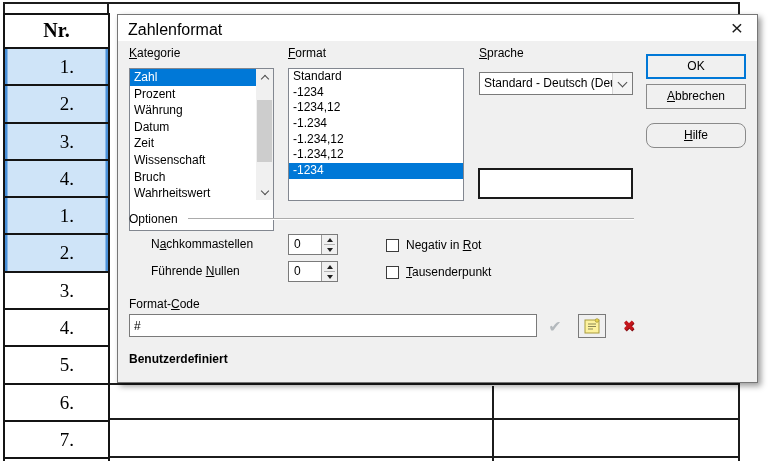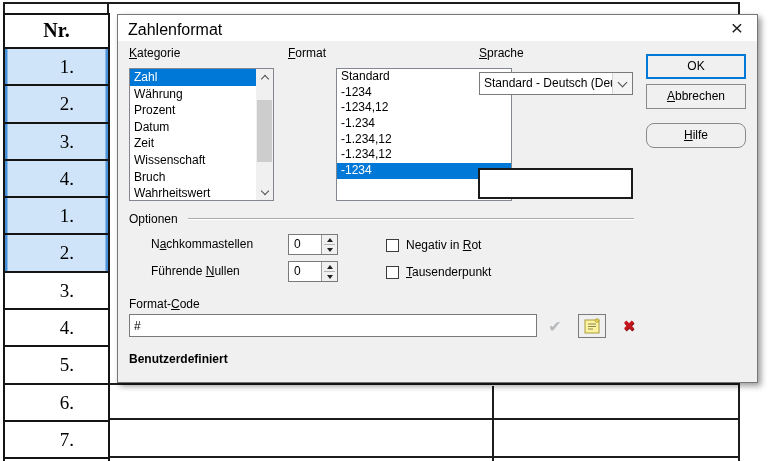--- a/index.html
+++ b/index.html
@@ -36,22 +36,22 @@
              line-height:22px;font-size:21px;color:#1a1a1a;cursor:default;}
 
   .lbl{position:absolute;white-space:nowrap;}
   .u{text-decoration:underline;}
 
   #lbl-cat{left:11px;top:31px;}
   #lbl-fmt{left:170px;top:31px;}
   #lbl-spr{left:361px;top:31px;}
 
   .listbox{position:absolute;top:53px;background:#fff;border:1px solid #828790;box-sizing:border-box;overflow:hidden;}
-  #list-cat{left:11px;width:145px;height:133px;}
-  #list-fmt{left:170px;width:176px;height:133px;margin-left:48px;}
+  #list-cat{left:11px;width:145px;height:163px;}
+  #list-fmt{left:170px;width:176px;height:133px;}
   .lb-item{height:16.6px;line-height:16.5px;padding-left:4px;white-space:nowrap;}
   #list-cat .lb-item{width:122px;}
   #list-fmt .lb-item{height:15.7px;line-height:15.6px;}
   .lb-item.sel{background:#0078d7;color:#fff;}
 
   .scrollbar{position:absolute;right:0;top:0;width:17px;height:131px;background:#f0f0f0;}
   .sb-btn{position:absolute;left:0;width:17px;height:16px;display:flex;align-items:center;justify-content:center;}
   .sb-up{top:0;}.sb-down{bottom:0;}
   .sb-thumb{position:absolute;left:1px;width:15px;top:31px;height:62px;background:#cdcdcd;}
   .chev{display:inline-block;width:6px;height:6px;border-right:1.6px solid #4d4d4d;border-bottom:1.6px solid #4d4d4d;}
@@ -142,22 +142,22 @@
   <div class="dialog">
     <div class="titlebar">
       <span class="title">Zahlenformat</span>
       <span class="close-btn">×</span>
     </div>
 
     <div class="lbl" id="lbl-cat"><span></span><span class="u">K</span><span>ategorie</span></div>
 
     <div class="listbox" id="list-cat">
       <div class="lb-item sel">Zahl</div>
+      <div class="lb-item">Prozent</div>
       <div class="lb-item">Währung</div>
-      <div class="lb-item">Prozent</div>
       <div class="lb-item">Datum</div>
       <div class="lb-item">Zeit</div>
       <div class="lb-item">Wissenschaft</div>
       <div class="lb-item">Bruch</div>
       <div class="lb-item">Wahrheitswert</div>
       <div class="scrollbar">
         <span class="sb-btn sb-up">
             <span class="chev up small"></span>
           </span>
         <span class="sb-thumb"></span>

